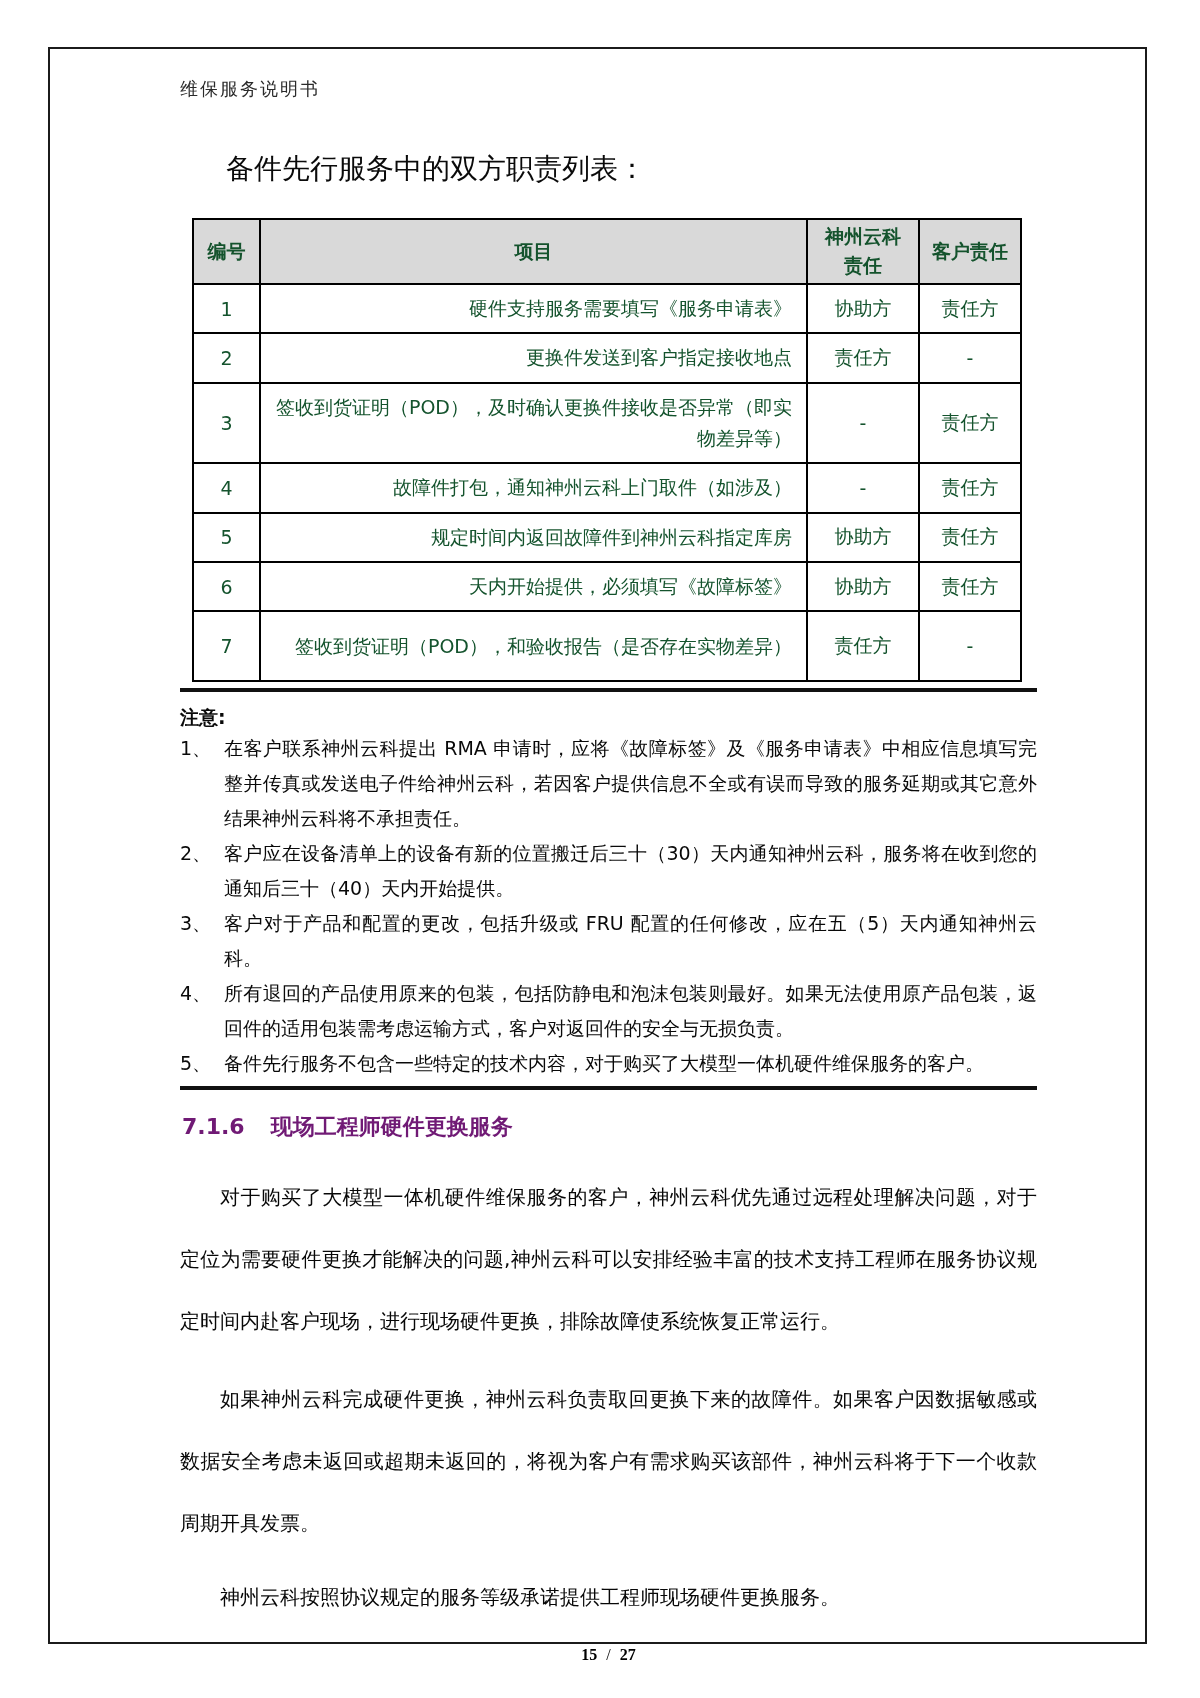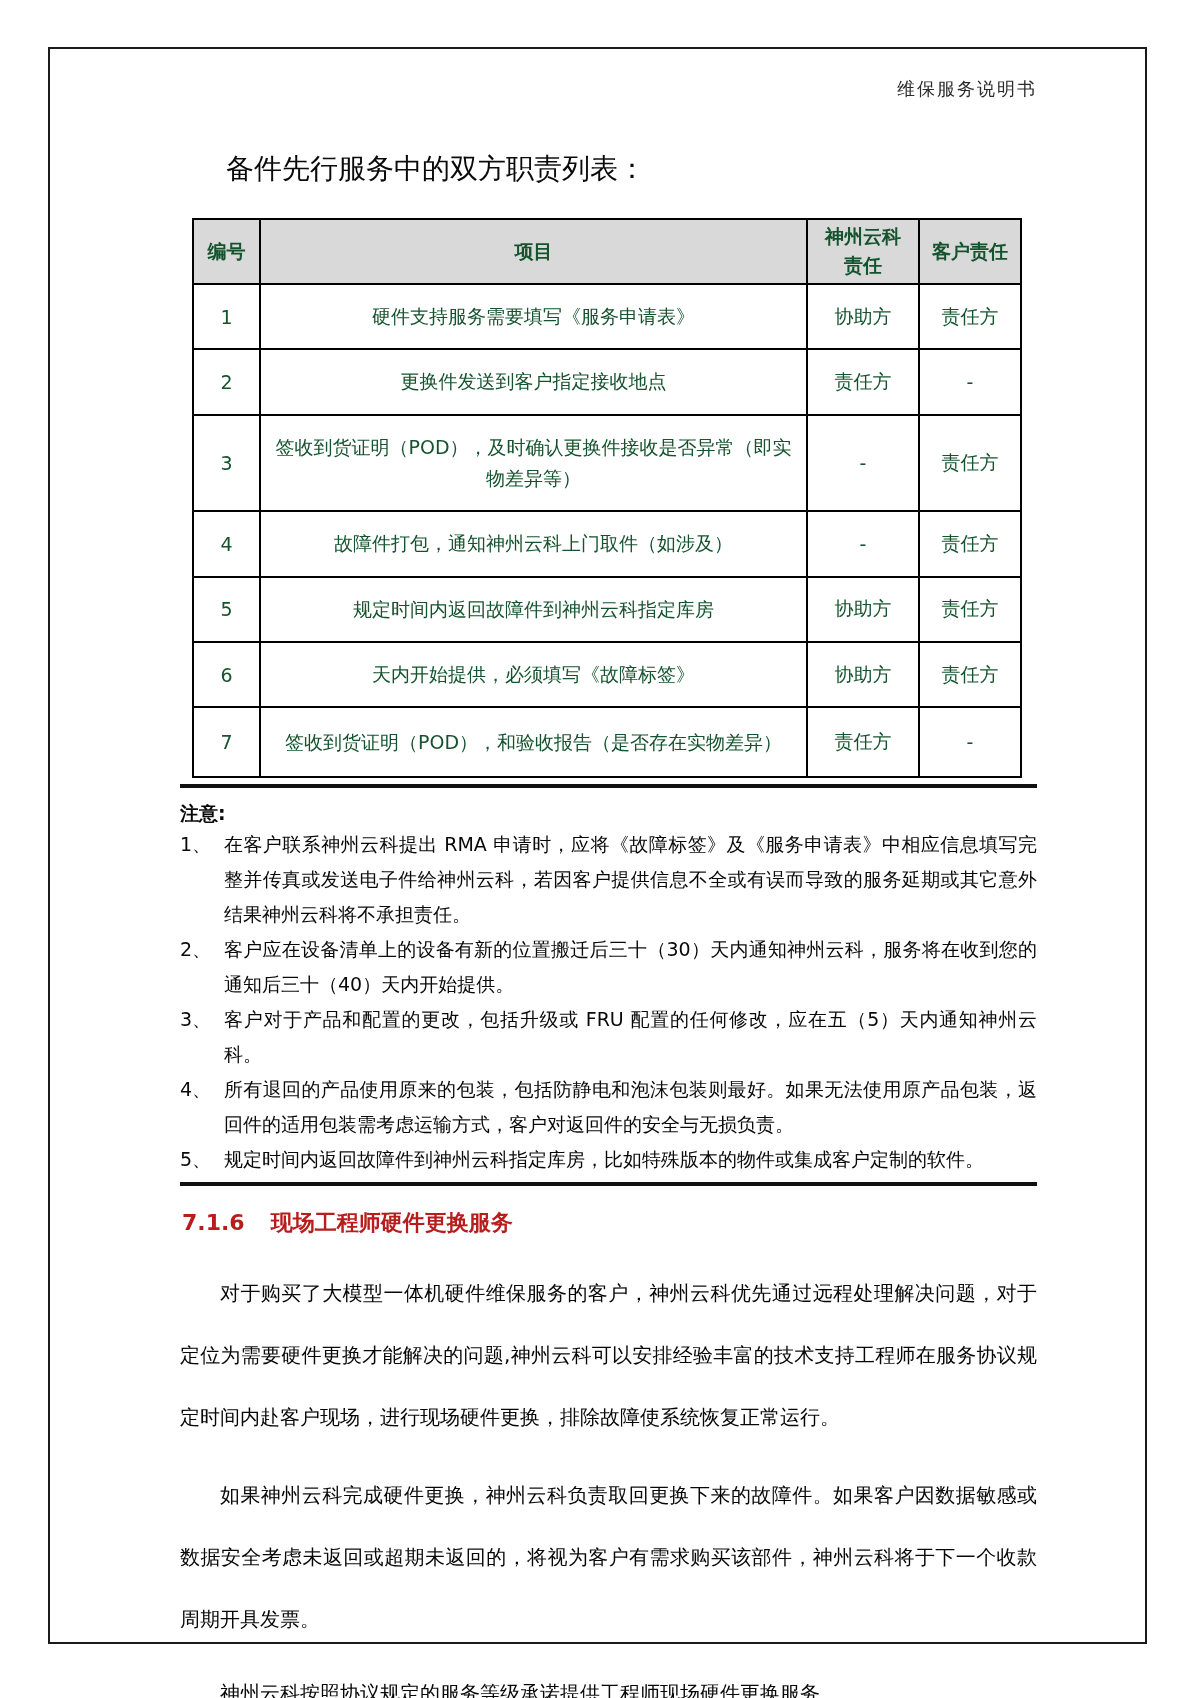--- a/index.html
+++ b/index.html
@@ -10,21 +10,21 @@
   }
   .page-frame{
     position:absolute;left:48px;top:47px;width:1099px;height:1597px;
     border:2px solid #1b1b1b;box-sizing:border-box;background:#ffffff;
   }
   .content{
     position:absolute;left:180px;top:47px;width:857px;
   }
   
   .doc-header{
-    text-align:right;margin-top:30px;height:24px;
+    text-align:left;margin-top:30px;height:24px;
     font-family:"Liberation Serif","DejaVu Serif",serif;
     font-size:18px;letter-spacing:2px;color:#2a2a2a;
   }
   
   .intro{
     margin:54px 0 0 46px;font-size:28px;line-height:27px;color:#0a0a0a;
   }
   
   table.resp{
     margin:36px 0 0 12px;border-collapse:collapse;width:828px;
@@ -37,32 +37,32 @@
   table.resp col.c-no{width:67px;}
   table.resp col.c-item{width:547px;}
   table.resp col.c-vendor{width:112px;}
   table.resp col.c-cust{width:102px;}
   table.resp thead th{
     background:#d9d9d9;height:62px;font-weight:bold;line-height:1.55;
   }
   th.col-vendor{white-space:pre-line;margin-left:13px;}
   table.resp td{height:45px;}
   table.resp tr.tall td{height:70px;}
-  table.resp td.cell-item{text-align:center;padding:16px 14px;line-height:1.65;}
+  table.resp td.cell-item{text-align:right;padding:8px 14px;line-height:1.65;}
   
   .rule{height:4px;background:#111;margin-top:6px;}
   .rule.r2{margin-top:5px;}
   
   .notes-title{margin-top:12px;font-size:19px;font-weight:bold;line-height:27px;}
   .note{display:flex;font-size:19px;line-height:35px;}
   .note-num{flex:none;width:44px;}
   .note-text{flex:1;text-align:justify;}
   
   .section-heading{
-    margin:22px 0 0 2px;font-size:22px;font-weight:600;line-height:30px;color:#b91c1c;
+    margin:22px 0 0 2px;font-size:22px;font-weight:600;line-height:30px;color:#701a75;
   }
   .sec-title{margin-left:26px;}
   
   .body-para{
     margin:24px 0 0 0;font-size:20px;line-height:62px;
     text-align:justify;text-indent:40px;color:#070707;
   }
   .body-para.p2{margin-top:16px;}
   .body-para.p3{margin-top:12px;}
   
@@ -165,21 +165,21 @@
     <div class="note">
       <span class="note-num">3、</span>
       <span class="note-text">客户对于产品和配置的更改，包括升级或 FRU 配置的任何修改，应在五（5）天内通知神州云科。</span>
     </div>
     <div class="note">
       <span class="note-num">4、</span>
       <span class="note-text">所有退回的产品使用原来的包装，包括防静电和泡沫包装则最好。如果无法使用原产品包装，返回件的适用包装需考虑运输方式，客户对返回件的安全与无损负责。</span>
     </div>
     <div class="note">
       <span class="note-num">5、</span>
-      <span class="note-text">规定时间内返回故障件到神州云科指定库房，比如特殊版本的物件或集成客户定制的软件。</span>
+      <span class="note-text">备件先行服务不包含一些特定的技术内容，对于购买了大模型一体机硬件维保服务的客户。</span>
     </div>
   </div>
 
   <div class="rule r2"></div>
 
   <h2 class="section-heading">
     <span>7.1.6</span><span class="sec-title">现场工程师硬件更换服务</span>
   </h2>
 
   <p class="body-para p1">对于购买了大模型一体机硬件维保服务的客户，神州云科优先通过远程处理解决问题，对于定位为需要硬件更换才能解决的问题,神州云科可以安排经验丰富的技术支持工程师在服务协议规定时间内赴客户现场，进行现场硬件更换，排除故障使系统恢复正常运行。</p>

